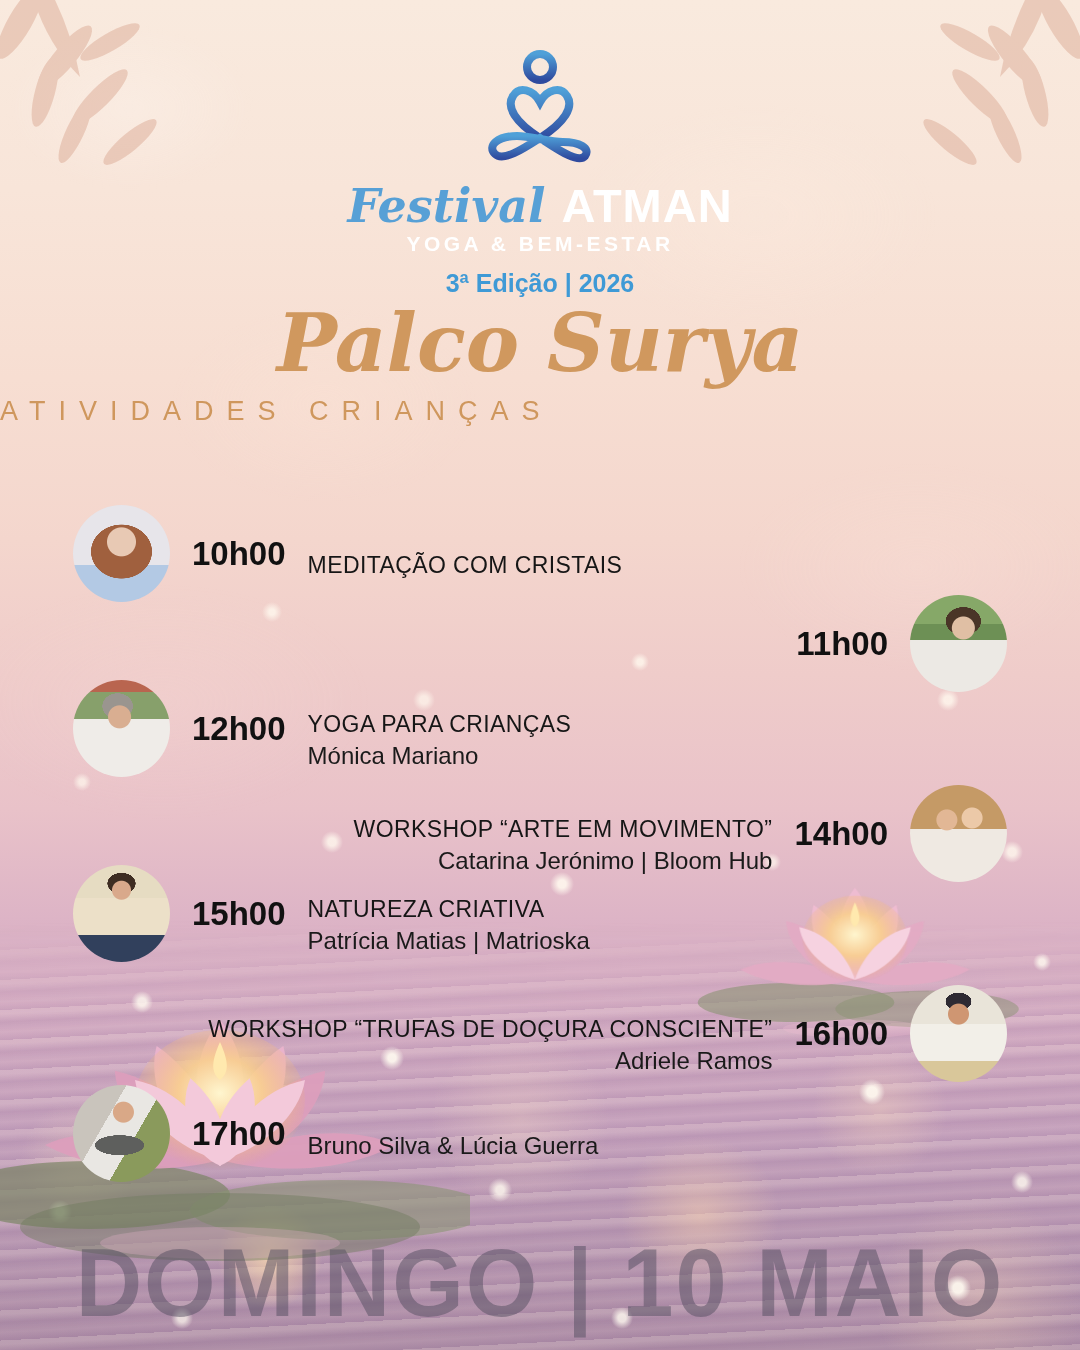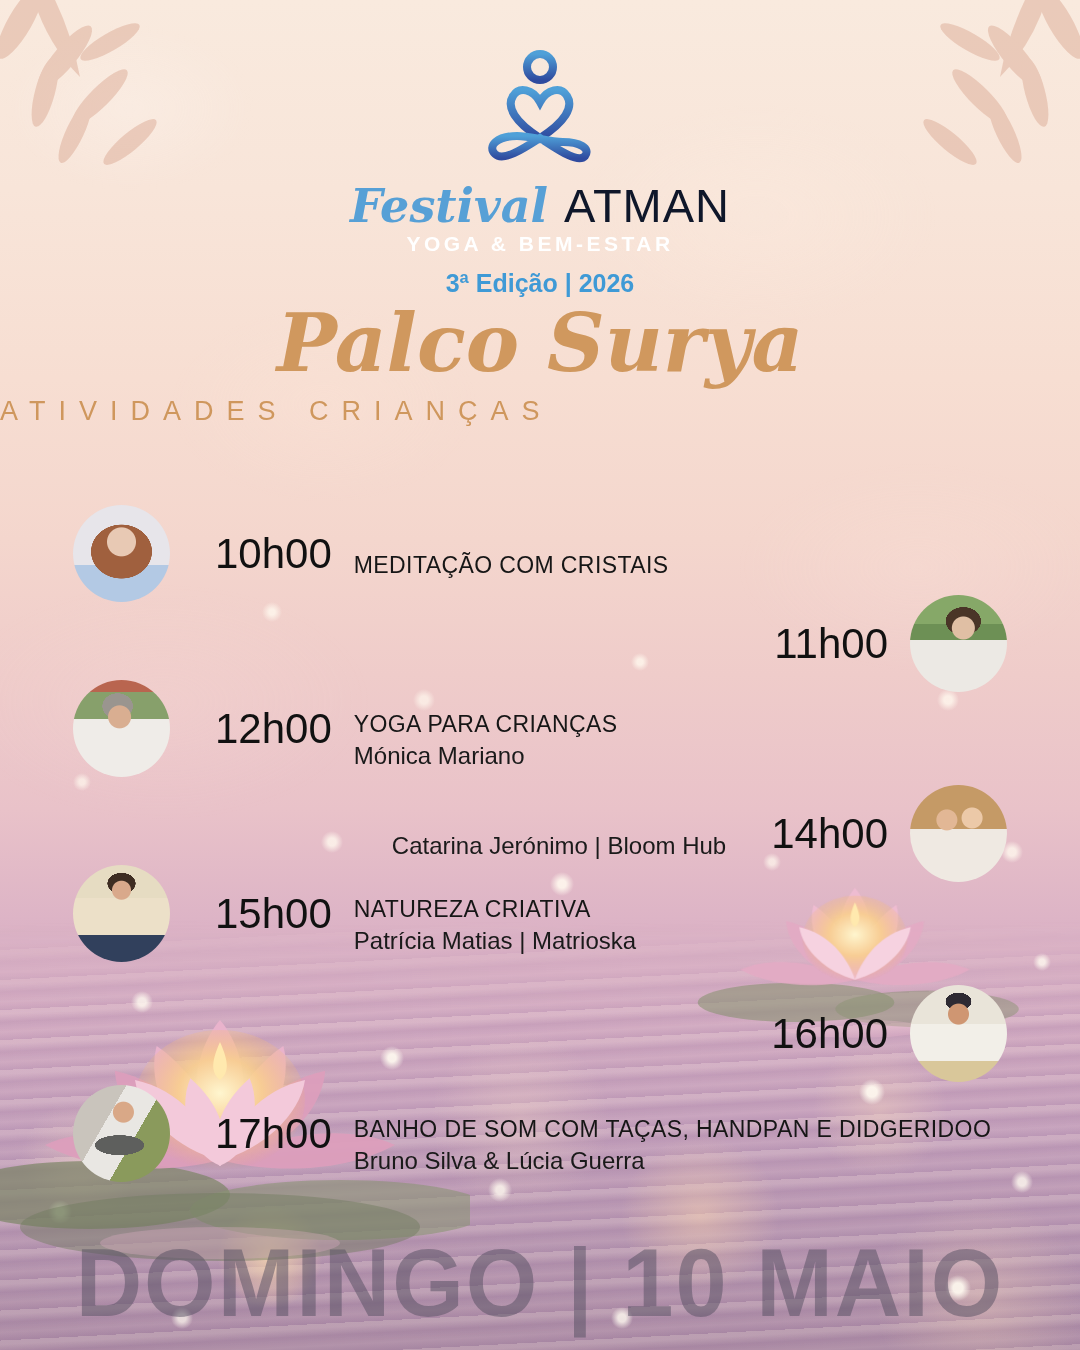--- a/index.html
+++ b/index.html
@@ -82,21 +82,21 @@
   .logo{ position:absolute; left:50%; top:50px; transform:translateX(-50%); }
   .brand-line{
     position:absolute; top:178px; left:0; width:100%;
     display:flex; justify-content:center; align-items:baseline; gap:16px;
   }
   .brand-script{
     font-family:"DejaVu Serif","Liberation Serif",serif;
     font-style:italic; font-weight:bold; font-size:46px; color:#57a0d6;
   }
   .brand-bold{
-    font-weight:400; font-size:47px; color:#0f172a; letter-spacing:1px;
+    font-weight:700; font-size:47px; color:#ffffff; letter-spacing:1px;
   }
   .tagline{
     position:absolute; top:232px; width:100%; text-align:center;
     font-size:21px; font-weight:bold; letter-spacing:3.5px; color:#ffffff;
   }
   .edition{
     position:absolute; top:269px; width:100%; text-align:center;
     font-size:25px; font-weight:bold; color:#3f9ad6;
   }
   .stage-title{
@@ -115,22 +115,22 @@
     display:flex; align-items:center; gap:22px;
   }
   .row.right{ flex-direction:row-reverse; }
   .row .txt{ display:flex; flex-direction:column; gap:4px;margin-top:24px; }
   .row.right .txt{ text-align:right; }
   .avatar{
     width:97px; height:97px; border-radius:50%; flex:0 0 auto;
     background-color:#ddd;
   }
   .time{
-    font-size:42px; font-weight:normal; color:#111;
-    min-width:88px; text-align:center; flex:0 0 auto;margin-left:23px;
+    font-size:33px; font-weight:bold; color:#111;
+    min-width:88px; text-align:center; flex:0 0 auto;
   }
   .title{
     font-size:23px; font-weight:500; color:#161616; letter-spacing:.4px;
     white-space:nowrap;
   }
   .subtitle{
     font-size:24px; font-weight:400; color:#1a1a1a; white-space:nowrap;
   }
 
   
@@ -317,39 +317,43 @@
     <div class="time">12h00</div>
     <div class="txt">
       <div class="title">YOGA PARA CRIANÇAS</div>
       <div class="subtitle">Mónica Mariano</div>
     </div>
   </div>
       <div class="row right" style="top: 785px;">
     <div class="avatar photo-3"></div>
     <div class="time">14h00</div>
     <div class="txt">
+      <div class="title">WORKSHOP “ARTE EM MOVIMENTO”</div>
       <div class="subtitle">Catarina Jerónimo | Bloom Hub</div>
     </div>
   </div>
       <div class="row left" style="top: 865px;">
     <div class="avatar photo-4"></div>
     <div class="time">15h00</div>
     <div class="txt">
       <div class="title">NATUREZA CRIATIVA</div>
       <div class="subtitle">Patrícia Matias | Matrioska</div>
     </div>
   </div>
       <div class="row right" style="top: 985px;">
     <div class="avatar photo-5"></div>
     <div class="time">16h00</div>
+    <div class="txt">
+      <div class="title">WORKSHOP “TRUFAS DE DOÇURA CONSCIENTE”</div>
+      <div class="subtitle">Adriele Ramos</div>
+    </div>
   </div>
       <div class="row left" style="top: 1085px;">
     <div class="avatar photo-6"></div>
     <div class="time">17h00</div>
     <div class="txt">
-      <div class="title">BANHO DE SOM COM TAÇAS, HANDPAN E DIDGERIDOO</div>
       <div class="subtitle">Bruno Silva &amp; Lúcia Guerra</div>
     </div>
   </div>
     </div>
 
   <div class="footer-date">DOMINGO | 10 MAIO</div>
 </div>
 
 </body></html>

